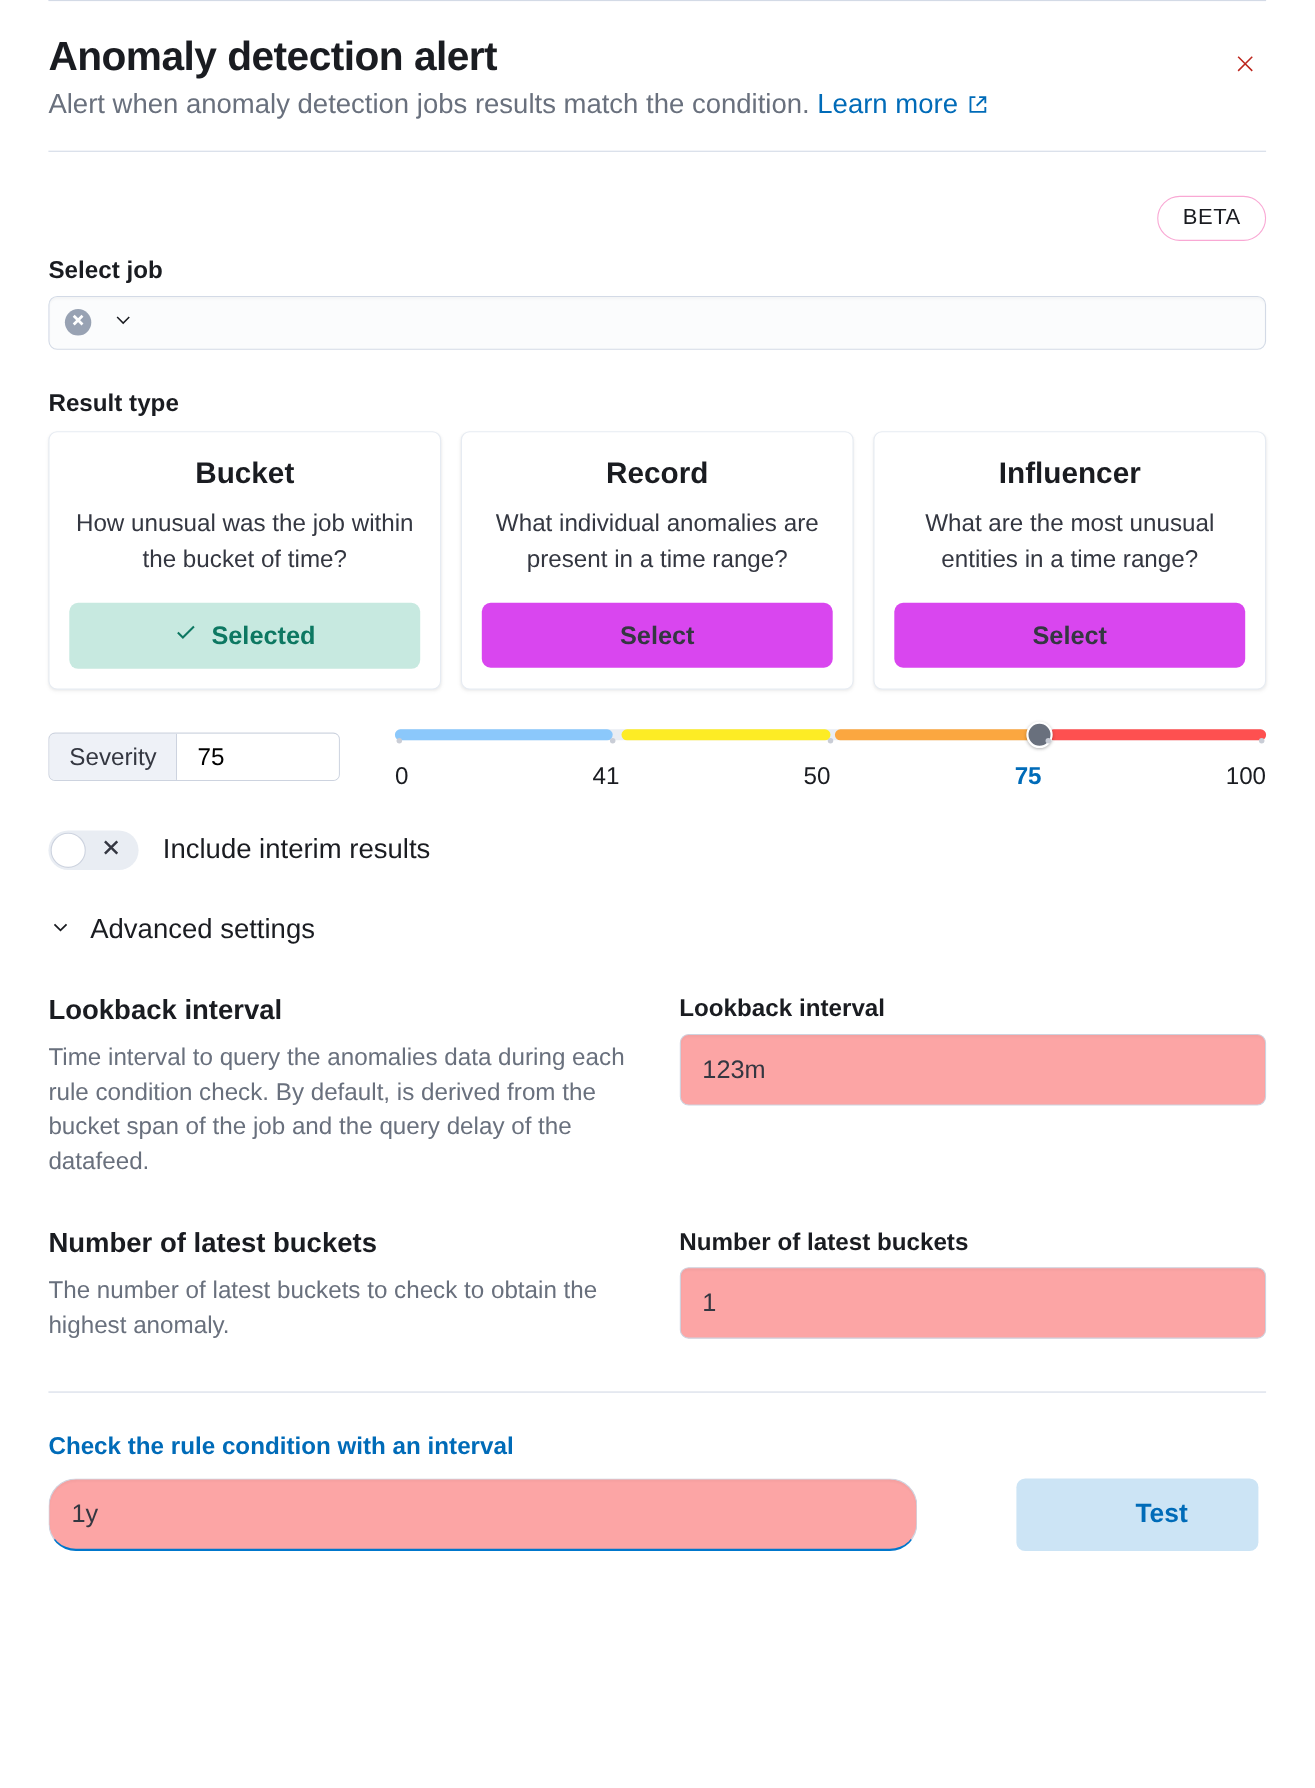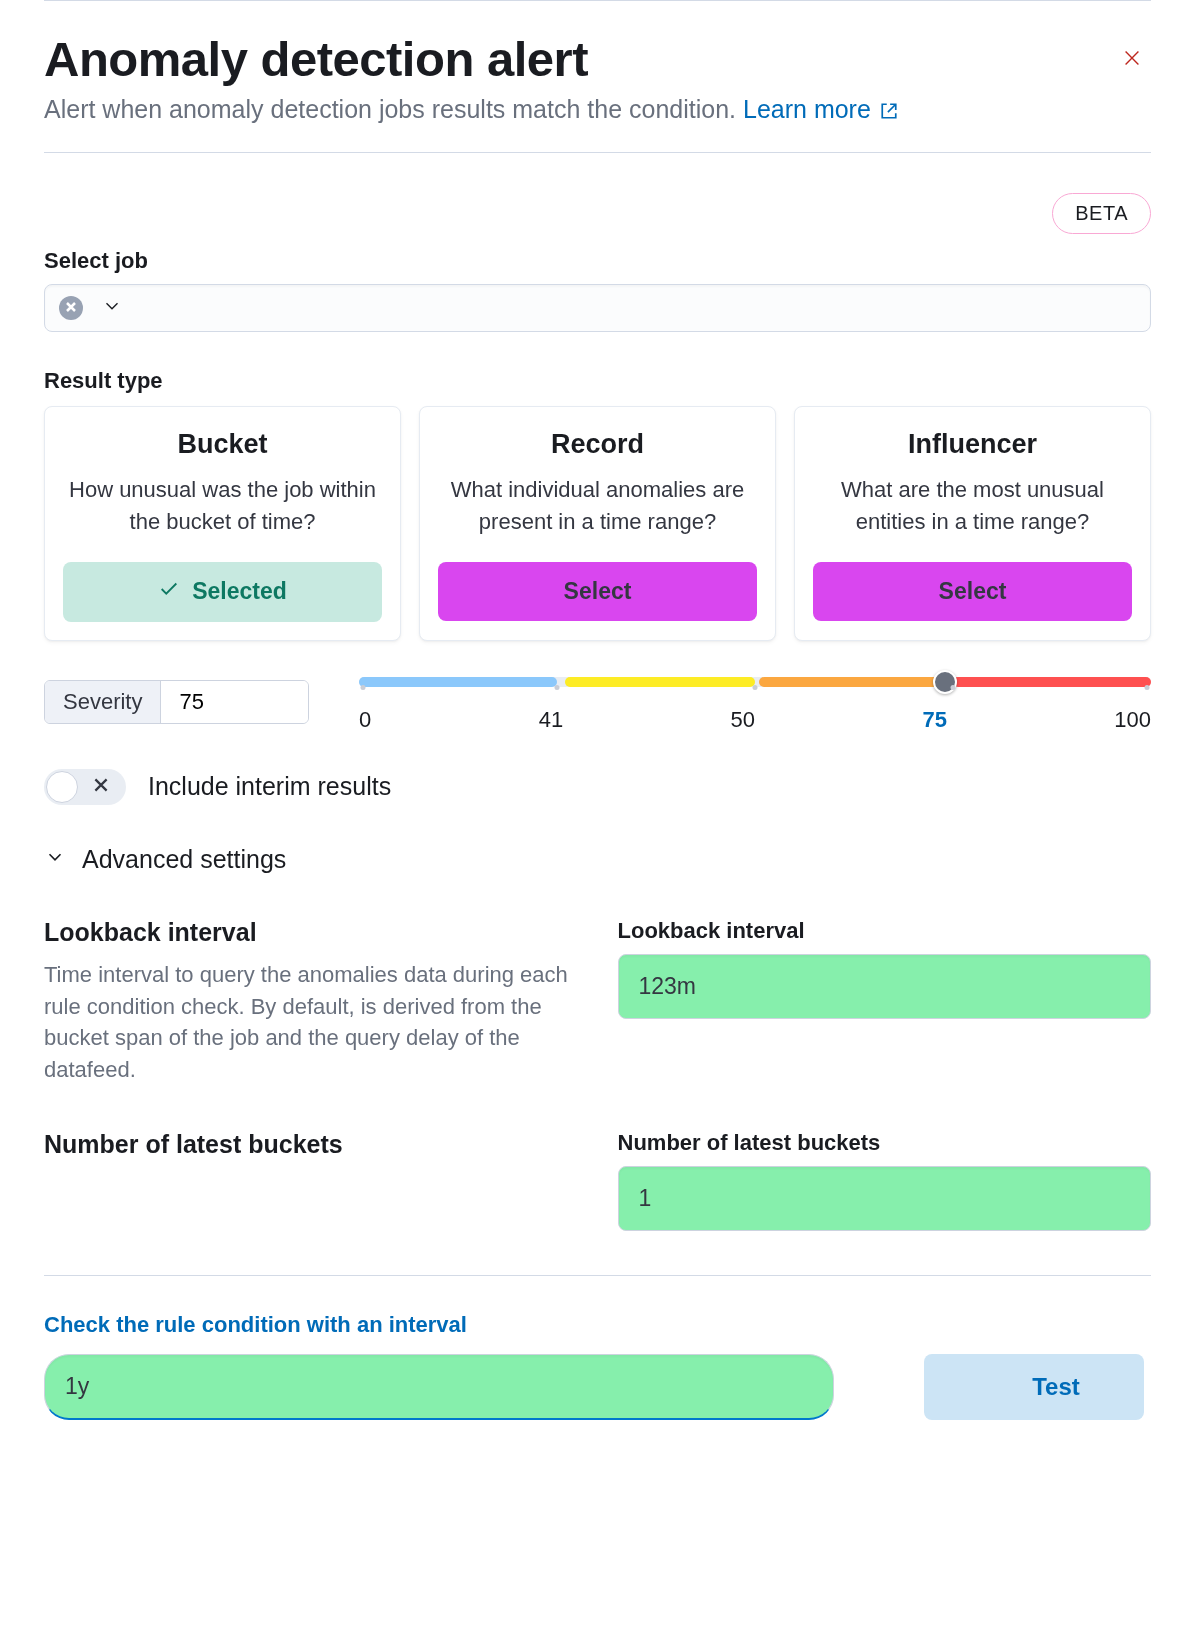--- a/index.html
+++ b/index.html
@@ -1,20 +1,20 @@
 <!DOCTYPE html>
 <html><head>
 <meta charset="utf-8">
 <style>
 * { box-sizing: border-box; margin: 0; padding: 0; }
 body { font-family: -apple-system, BlinkMacSystemFont, "Segoe UI", Helvetica, Arial, sans-serif; background: #fff; color: #1a1c21; padding: 0; width: 1195px; }
 .container { padding: 0 44px 44px 44px; }
 .top-rule { border-top: 1px solid #d3dae6; margin: 0 44px; }
 .header { display: flex; justify-content: space-between; align-items: flex-start; padding: 30px 0 24px 0; border-bottom: 1px solid #d3dae6; }
-.header-text h1 { font-size: 49px; font-weight: 700; letter-spacing: -0.5px; }
+.header-text h1 { font-size: 37px; font-weight: 700; letter-spacing: -0.5px; }
 .header-text p { font-size: 25px; color: #69707d; margin-top: 6px; line-height: 1.3; }
 .header-text a { color: #006bb8; text-decoration: none; }
 .close-btn { background: none; border: none; cursor: pointer; padding: 8px; margin-top: 8px; }
 .close-btn svg { width: 22px; height: 22px; stroke: #bd271e; stroke-width: 1.5; }
 .ext-icon { display: inline-block; vertical-align: middle; margin-left: 2px; }
 .beta-row { display: flex; justify-content: flex-end; margin: 40px 0 14px 0; }
 .beta-badge { border: 1px solid #f9a8d4; border-radius: 22px; padding: 8px 22px; font-size: 20px; font-weight: 400; letter-spacing: 0.5px; }
 .field-label { font-size: 22px; font-weight: 700; margin-bottom: 10px; }
 .combo { border: 1px solid #d3dae6; border-radius: 8px; background: #fbfcfd; padding: 10px 14px; display: flex; align-items: center; justify-content: space-between; box-shadow: inset 0 2px 2px rgba(0,0,0,0.03); }
 .combo-left { display: flex; align-items: center; gap: 10px; flex: 1; }
@@ -58,21 +58,21 @@
 .toggle-label { font-size: 25px; }
 .adv-row { display: flex; align-items: center; gap: 16px; margin-top: 40px; cursor: pointer; }
 .adv-row svg { width: 22px; height: 22px; stroke: #1a1c21; stroke-width: 1.8; fill: none; }
 .adv-label { font-size: 25px; }
 .form-row { display: flex; gap: 40px; margin-top: 44px; }
 .form-left { flex: 1; }
 .form-right { flex: 1; }
 .form-left h4 { font-size: 25px; font-weight: 700; margin-bottom: 12px; }
 .form-left p { font-size: 22px; color: #69707d; line-height: 1.45; }
 .form-right label { display: block; font-size: 22px; font-weight: 600; margin-bottom: 10px; color: #1a1c21; }
-.text-input { width: 100%; border: 1px solid #cdd3df; border-radius: 8px; background: #86efac; padding: 18px 20px; font-size: 23px; color: #343741; outline: none; box-shadow: inset 0 2px 2px rgba(0,0,0,0.03); }
+.text-input { width: 100%; border: 1px solid #cdd3df; border-radius: 8px; background: #fca5a5; padding: 18px 20px; font-size: 23px; color: #343741; outline: none; box-shadow: inset 0 2px 2px rgba(0,0,0,0.03); }
 .divider { border-top: 1px solid #d3dae6; margin: 44px 0 36px 0; }
 .check-row { }
 .check-title { font-size: 22px; font-weight: 700; color: #006bb8; margin-bottom: 16px; }
 .check-controls { display: flex; gap: 90px; align-items: stretch; }
 .check-controls .text-input { flex: 0 0 790px; border-bottom: 2px solid #07c; border-radius: 25px; }
 .test-btn { flex: 0 0 220px; background: #cce4f5; border: none; border-radius: 8px; font-size: 24px; font-weight: 600; color: #006bb8; cursor: pointer; padding-left: 44px; }
 </style>
 </head>
 <body>
 
@@ -206,20 +206,21 @@
     </div>
     <div class="form-right">
       <label>Lookback interval</label>
       <input class="text-input" value="123m" style="">
     </div>
   </div>
 
   <div class="form-row">
     <div class="form-left">
       <h4>Number of latest buckets</h4>
+      <p>The number of latest buckets to check to obtain the highest anomaly.</p>
     </div>
     <div class="form-right">
       <label>Number of latest buckets</label>
       <input class="text-input" value="1" style="">
     </div>
   </div>
 
   <div class="divider"></div>
 
   <div class="check-row">

